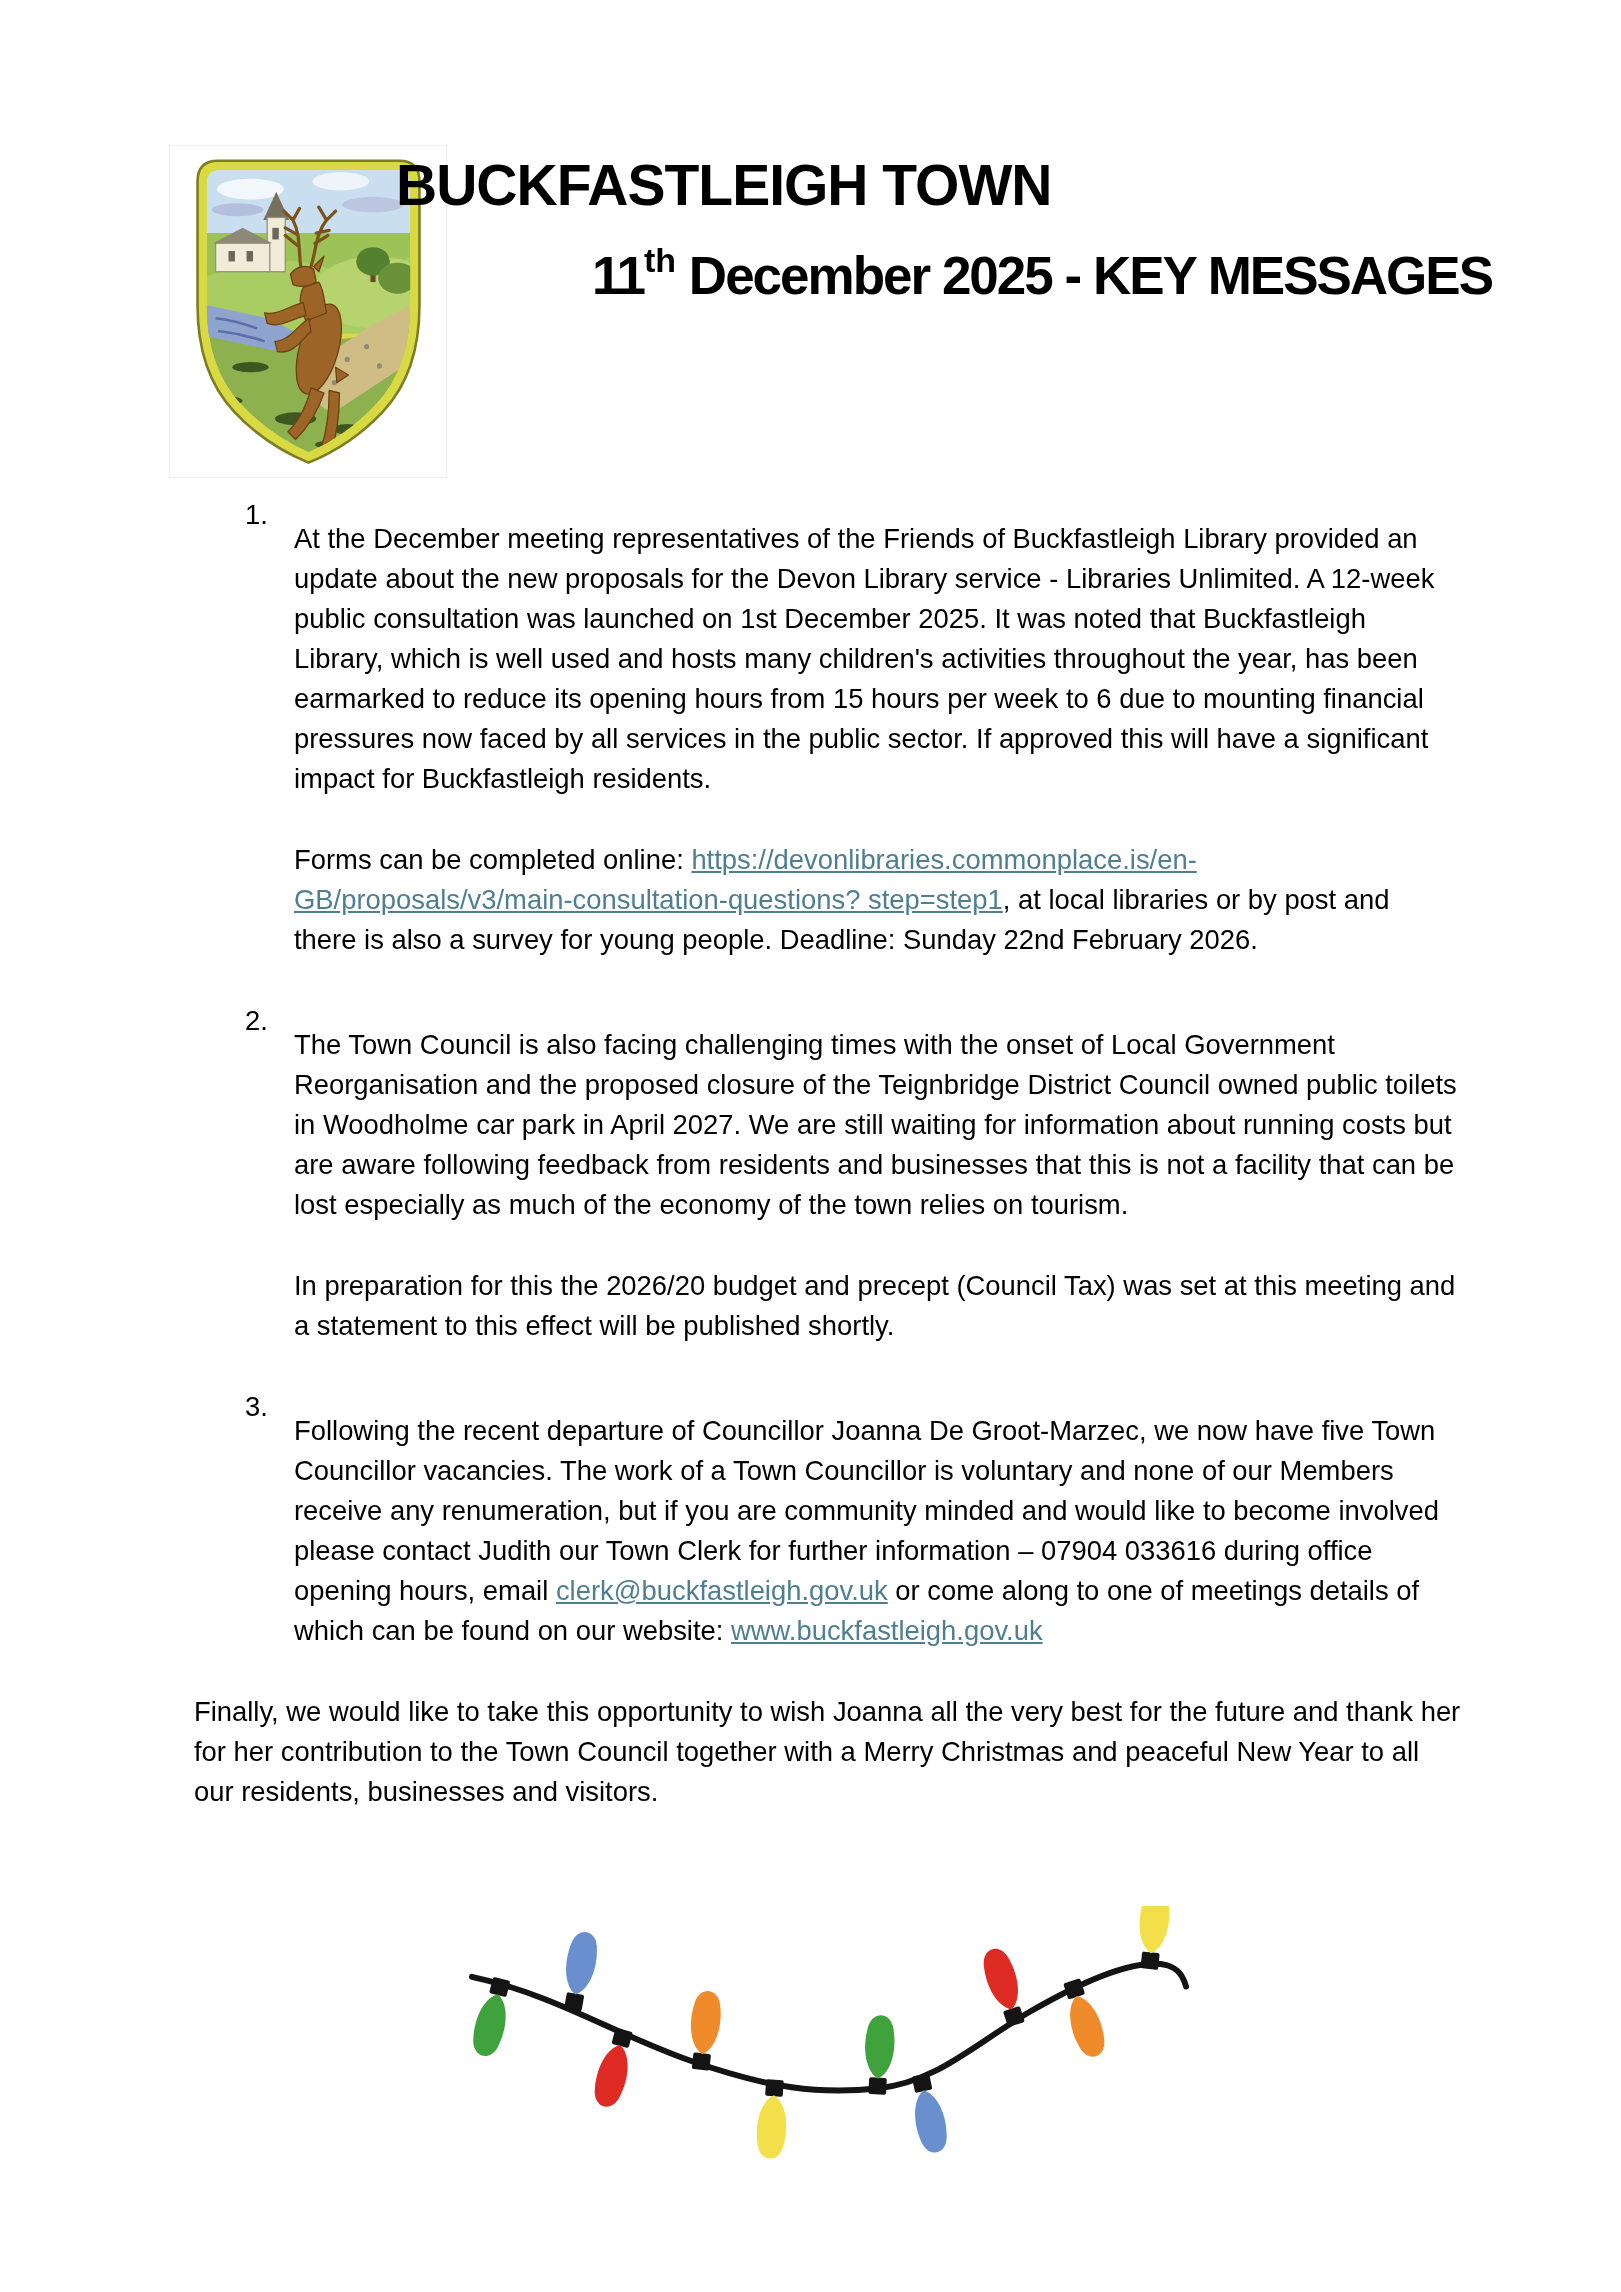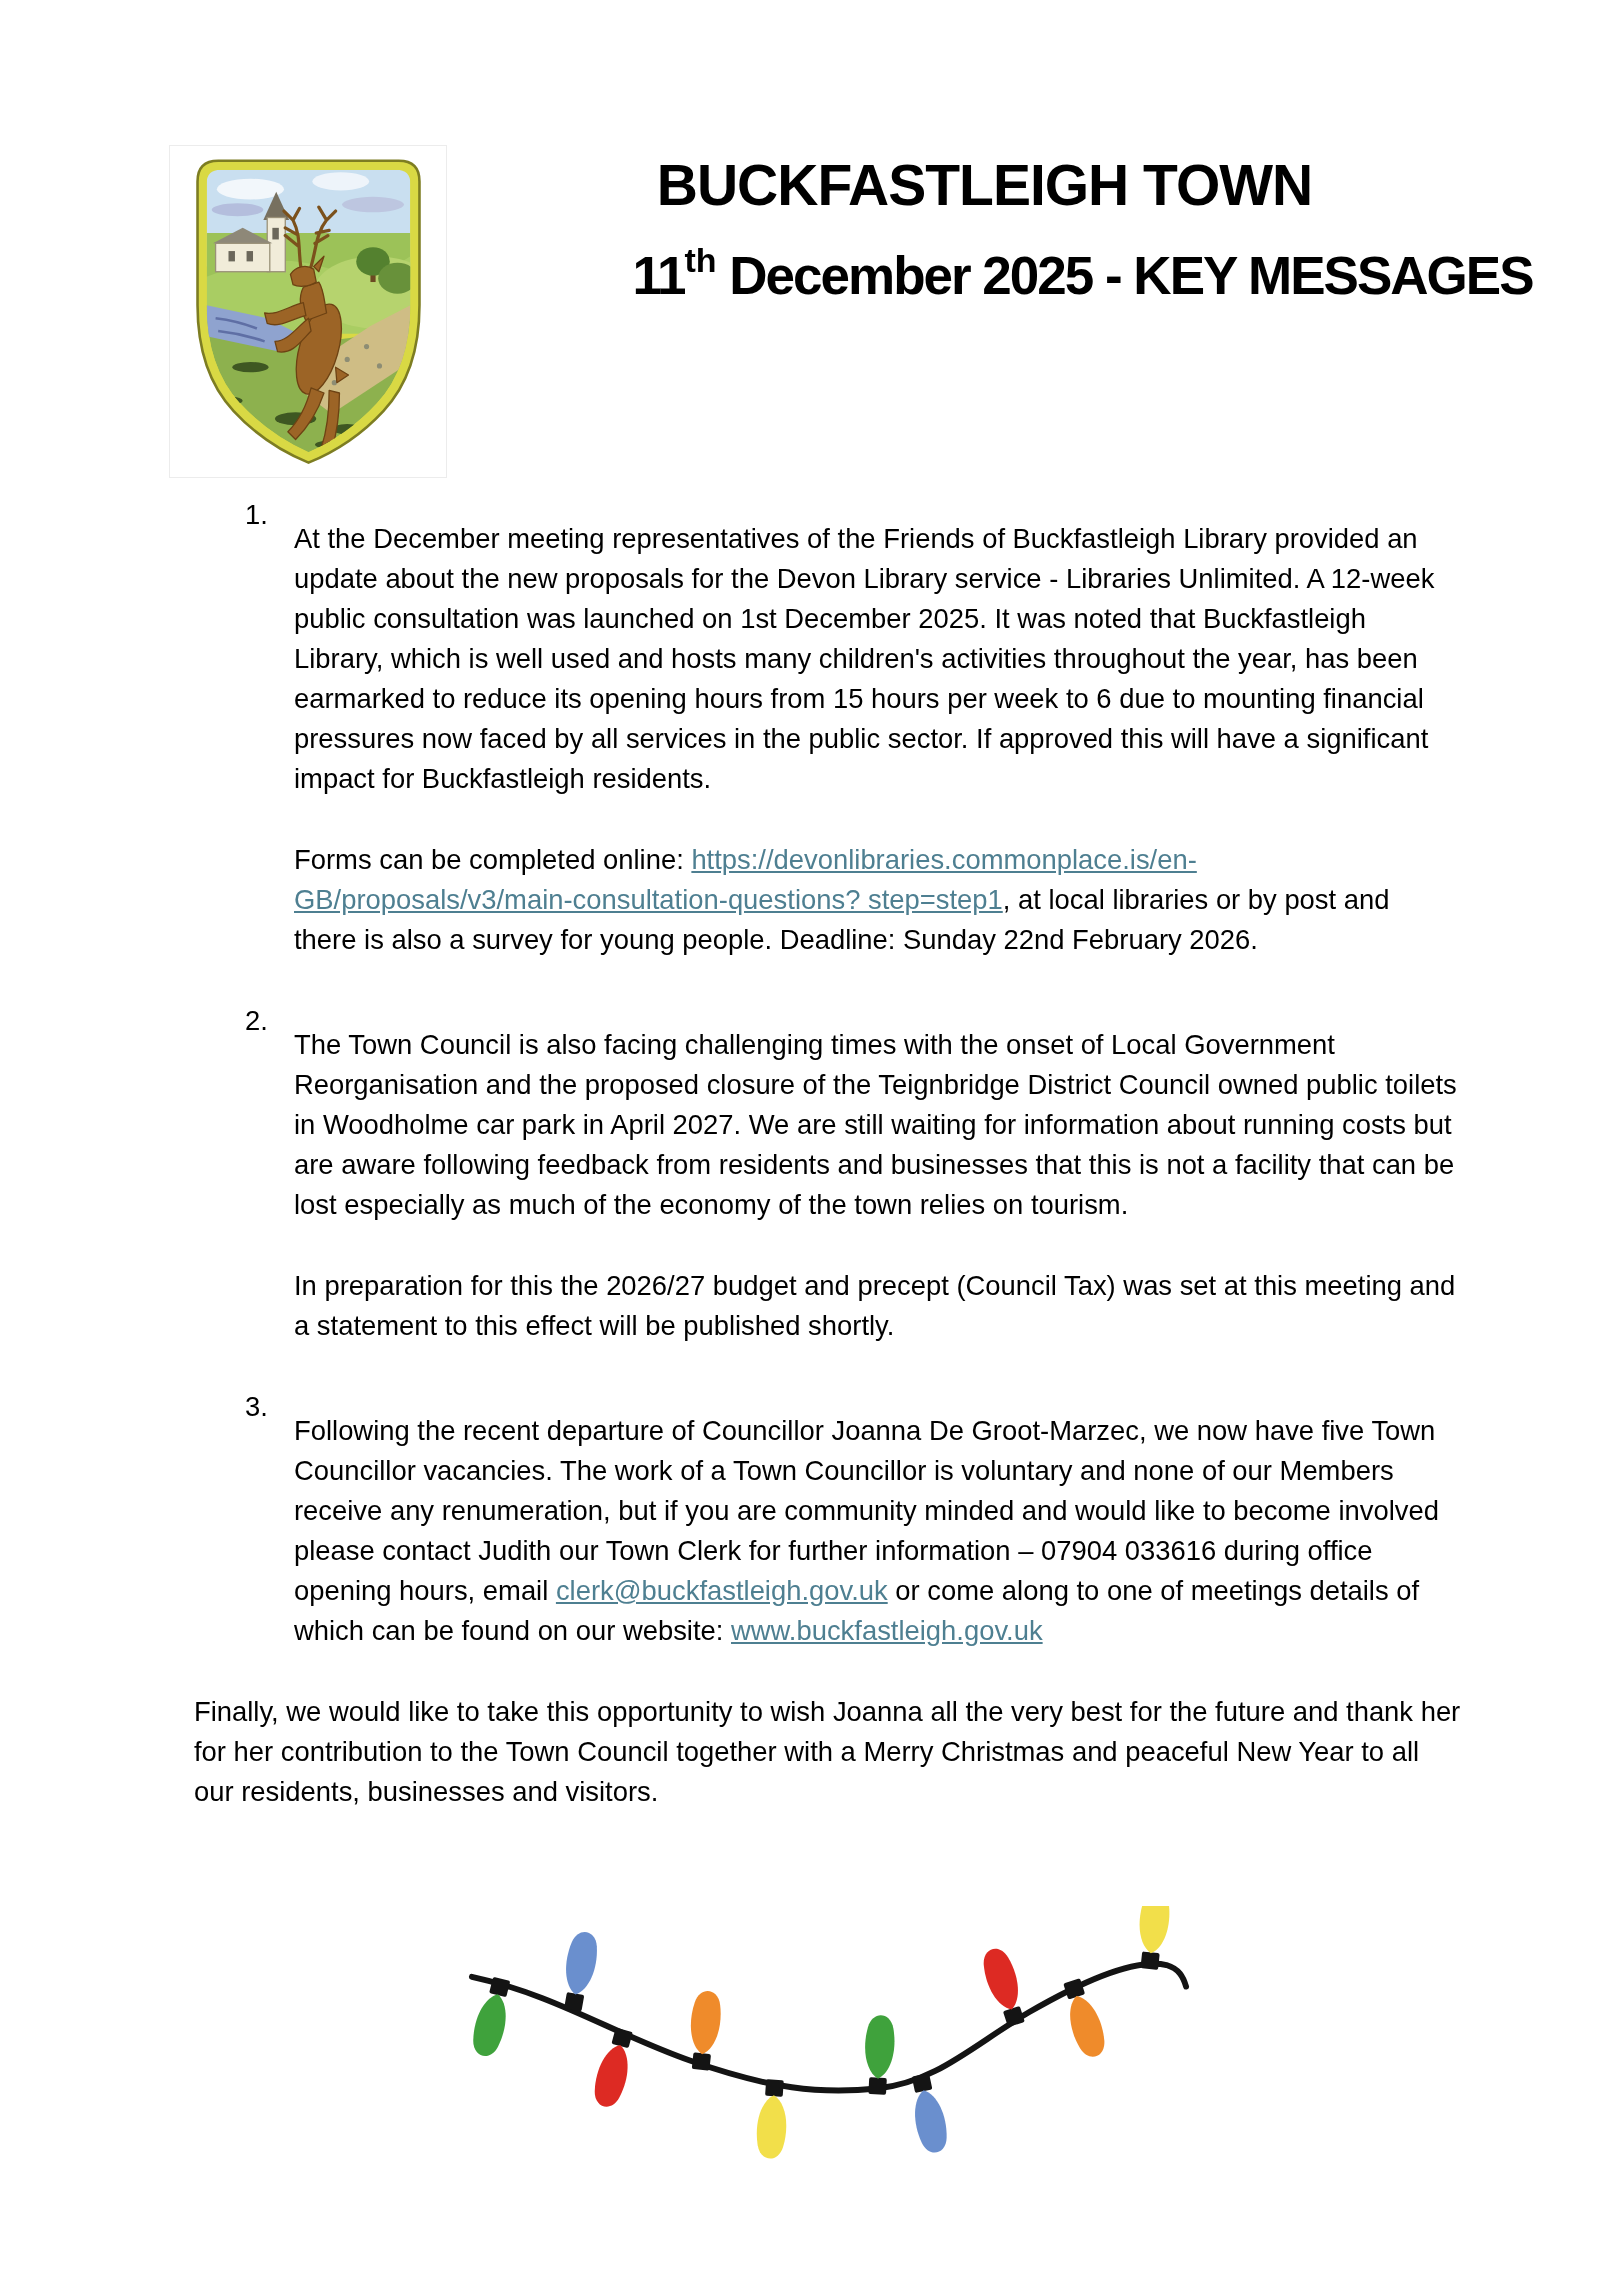--- a/index.html
+++ b/index.html
@@ -15,22 +15,21 @@
   
   .crest-box {
     position:absolute; left:169px; top:145px;
     width:278px; height:333px;
     border:1px solid #ececec;
     box-sizing:border-box;
     background:#ffffff;
   }
   .crest-box svg { position:absolute; left:5.9px; top:6.9px; }
   .title-block {
-    position:absolute; left:416px; top:147px; width:1137px;
-    text-align:center;
+    position:absolute; left:396px; top:147px; width:1137px;
   }
   .title-line {
     font-size:57px; font-weight:bold; line-height:76px;
     letter-spacing:-1px; white-space:nowrap;
   }
   .date-line {
     font-size:53px; font-weight:bold; line-height:74px;
     letter-spacing:-2px; white-space:nowrap;
     padding-left:196px;
   }
@@ -149,21 +148,21 @@
       <div class="list-text">At the December meeting representatives of the Friends of Buckfastleigh Library provided an update about the new proposals for the Devon Library service - Libraries Unlimited. A 12-week public consultation was launched on 1st December 2025. It was noted that Buckfastleigh Library, which is well used and hosts many children's activities throughout the year, has been earmarked to reduce its opening hours from 15 hours per week to 6 due to mounting financial pressures now faced by all services in the public sector. If approved this will have a significant impact for Buckfastleigh residents.</div>
     </div>
 
     <div class="block sub"><span>Forms can be completed online: </span><a class="link">https://devonlibraries.commonplace.is/en-GB/proposals/v3/main-consultation-questions? step=step1</a><span>, at local libraries or by post and there is also a survey for young people. Deadline: Sunday 22nd February 2026.</span></div>
 
     <div class="block list-row">
       <div class="list-num">2.</div>
       <div class="list-text">The Town Council is also facing challenging times with the onset of Local Government Reorganisation and the proposed closure of the Teignbridge District Council owned public toilets in Woodholme car park in April 2027. We are still waiting for information about running costs but are aware following feedback from residents and businesses that this is not a facility that can be lost especially as much of the economy of the town relies on tourism.</div>
     </div>
 
-    <div class="block sub">In preparation for this the 2026/27 budget and precept (Council Tax) was set at this meeting and a statement to this effect will be published shortly.</div>
+    <div class="block sub">In preparation for this the 2026/20 budget and precept (Council Tax) was set at this meeting and a statement to this effect will be published shortly.</div>
 
     <div class="block list-row">
       <div class="list-num">3.</div>
       <div class="list-text"><span>Following the recent departure of Councillor Joanna De Groot-Marzec, we now have five Town Councillor vacancies. The work of a Town Councillor is voluntary and none of our Members receive any renumeration, but if you are community minded and would like to become involved please contact Judith our Town Clerk for further information – 07904 033616 during office opening hours, email </span><a class="link">clerk@buckfastleigh.gov.uk</a><span> or come along to one of meetings details of which can be found on our website: </span><a class="link">www.buckfastleigh.gov.uk</a></div>
     </div>
 
     <div class="block closing">Finally, we would like to take this opportunity to wish Joanna all the very best for the future and thank her for her contribution to the Town Council together with a Merry Christmas and peaceful New Year to all our residents, businesses and visitors.</div>
 
   </div>
 

